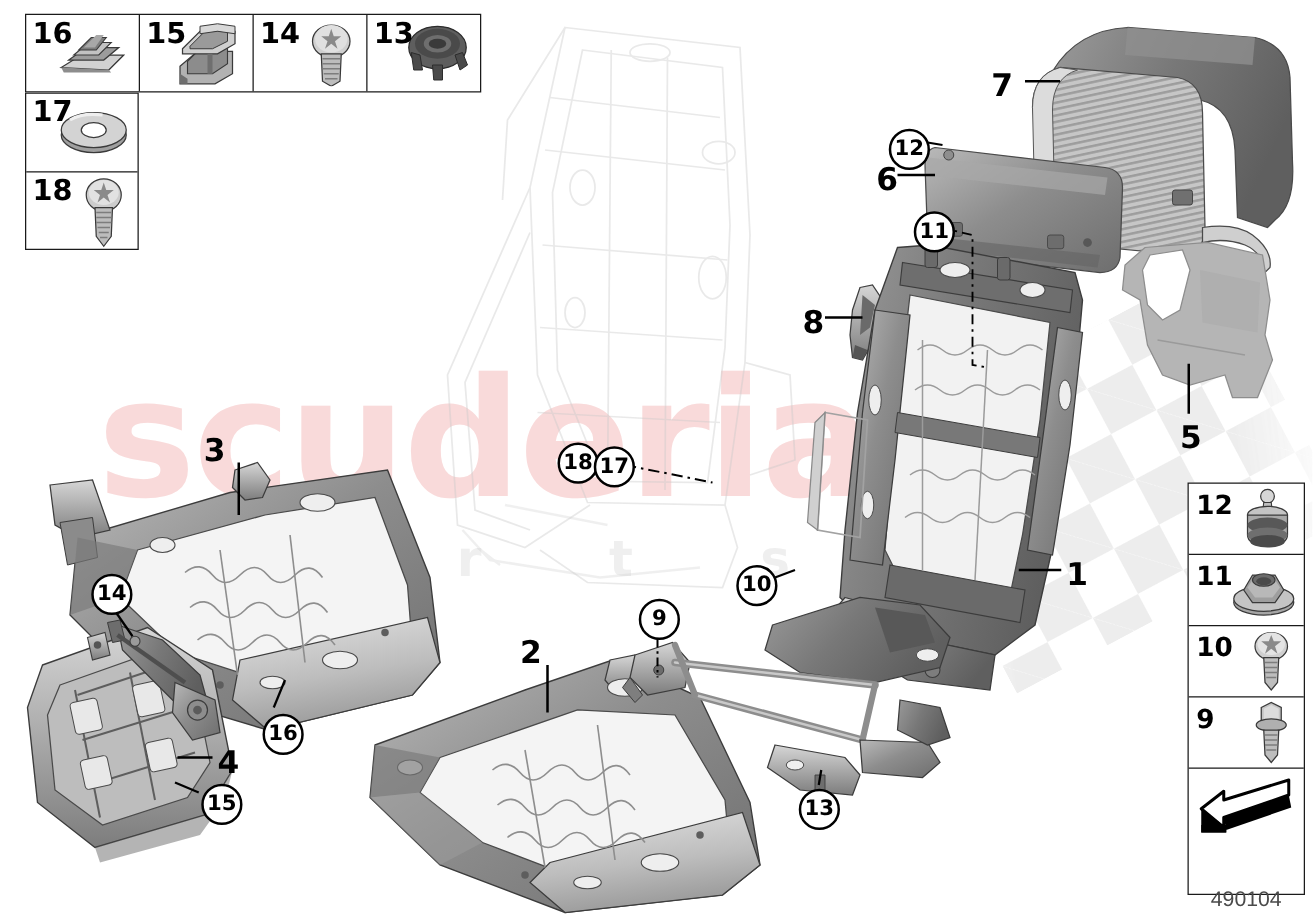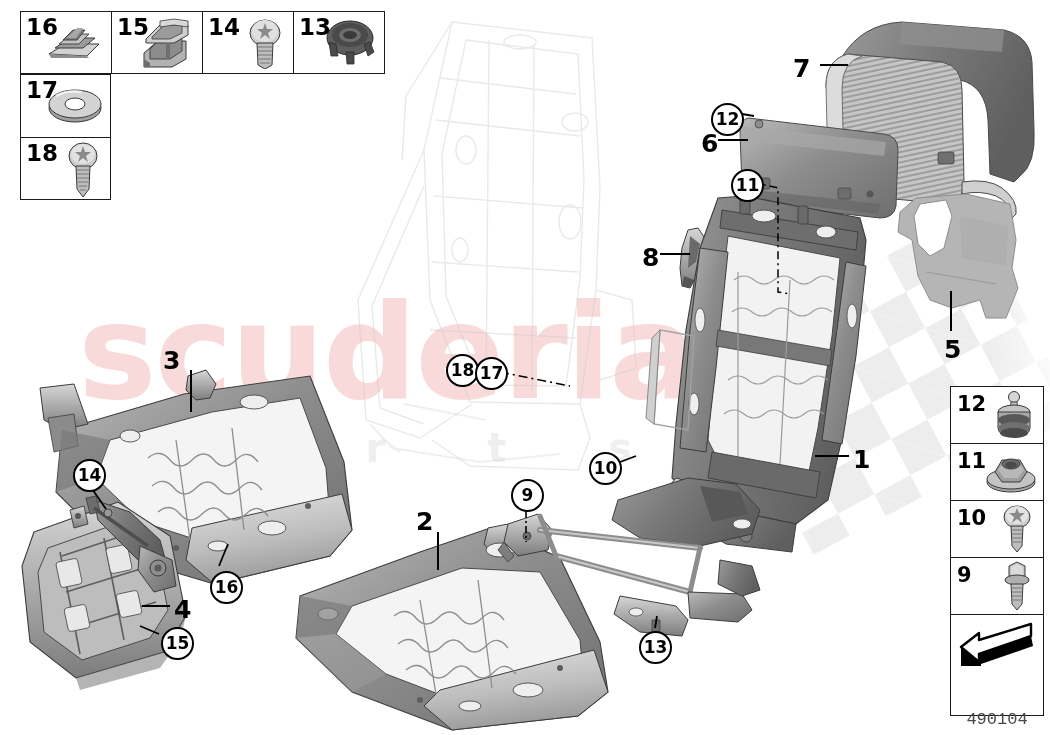--- a/index.html
+++ b/index.html
@@ -111,21 +111,21 @@
   }
   .leader{position:absolute;z-index:6;background:#000;}
 
   
   #diagram-id{
     position:absolute;
     left:950px;top:710px;width:94px;
     text-align:center;
     font-size:17px;
     color:#4a4a4a;
-    font-family:Liberation Mono, monospace;
+    font-family:Liberation Sans, sans-serif;
     z-index:6;
   }
 </style>
 </head>
 <body>
 
 <div id="stage">
 
   <div class="wm-layer">
     <div class="wm-flag"></div>

